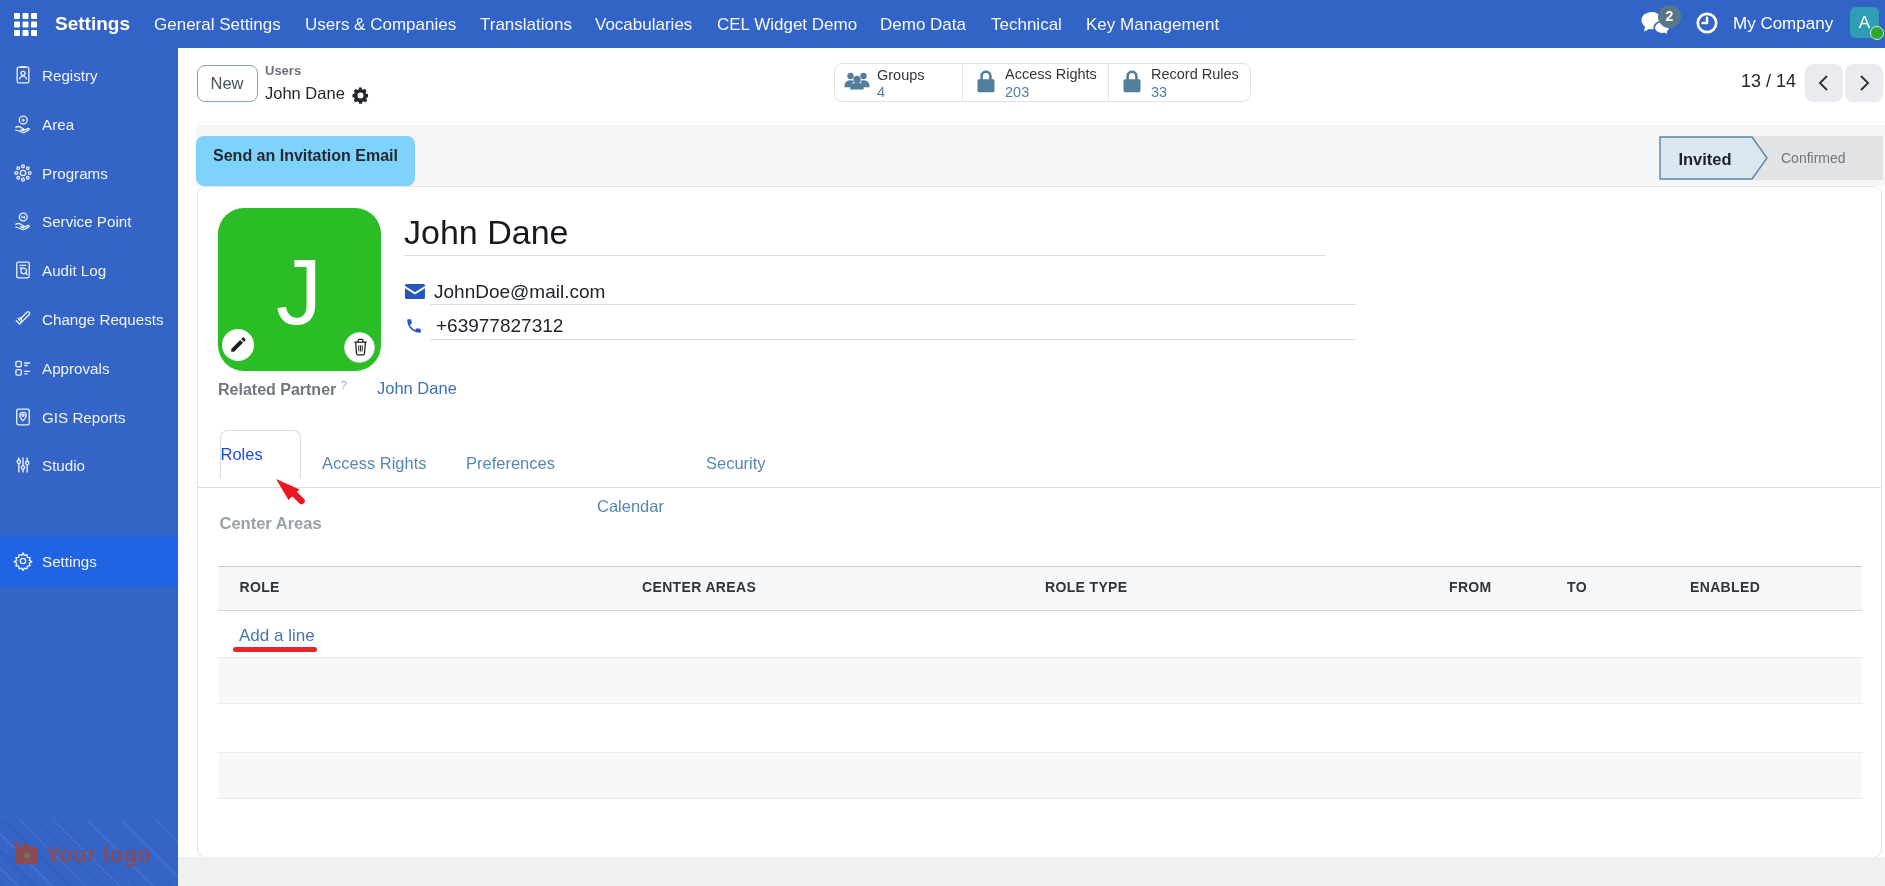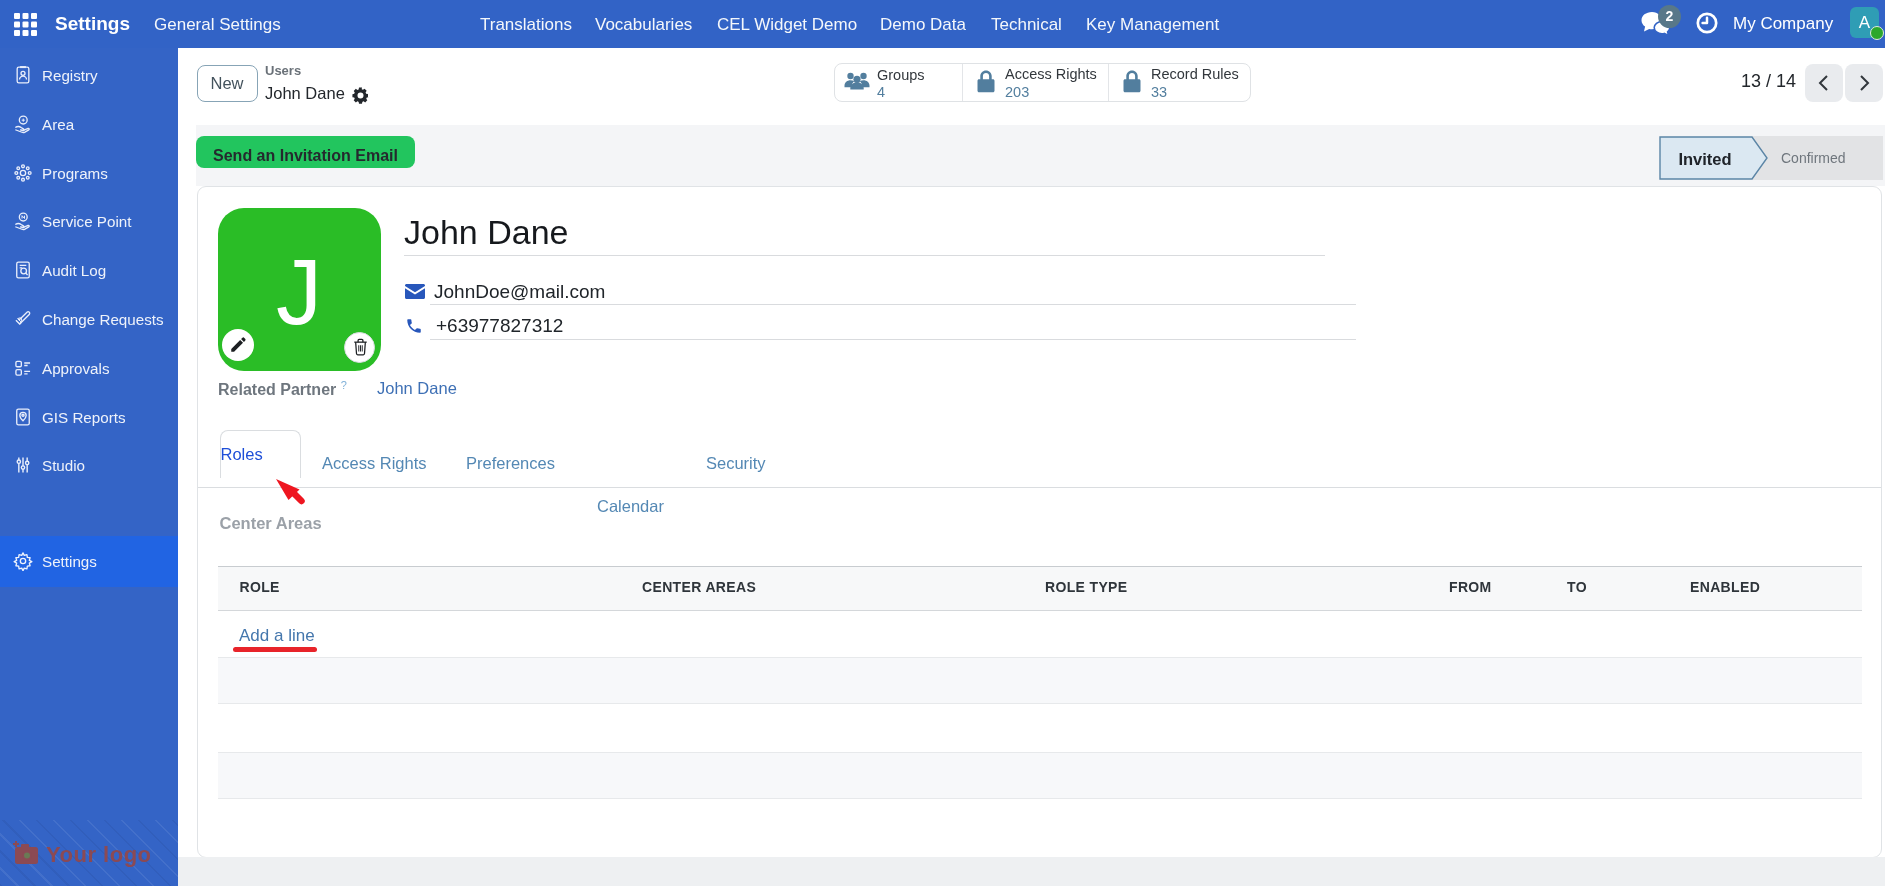--- a/index.html
+++ b/index.html
@@ -36,20 +36,21 @@
         <rect x="0" y="8.5" width="6" height="6" rx="1"></rect>
         <rect x="8.5" y="8.5" width="6" height="6" rx="1"></rect>
         <rect x="17" y="8.5" width="6" height="6" rx="1"></rect>
         <rect x="0" y="17" width="6" height="6" rx="1"></rect>
         <rect x="8.5" y="17" width="6" height="6" rx="1"></rect>
         <rect x="17" y="17" width="6" height="6" rx="1"></rect>
       </g>
     </svg>
     <div class="brand">Settings</div>
     <div class="tmenu" style="left:154px">General Settings</div>
+    <div class="tmenu" style="left:305px">Users &amp; Companies</div>
     <div class="tmenu" style="left:480px">Translations</div>
     <div class="tmenu" style="left:595px">Vocabularies</div>
     <div class="tmenu" style="left:717px">CEL Widget Demo</div>
     <div class="tmenu" style="left:880px">Demo Data</div>
     <div class="tmenu" style="left:991px">Technical</div>
     <div class="tmenu" style="left:1086px">Key Management</div>
     <svg class="abs" style="left:1640px;top:11px" width="34" height="27" viewBox="0 0 34 27">
       <path fill="#ffffff" d="M12 1 C6 1 1.5 4.6 1.5 9.2 c0 2.6 1.4 4.9 3.6 6.4 L4 20.5 l5.2-2.6 c0.9 0.2 1.8 0.3 2.8 0.3 5.9 0 10.4-3.6 10.4-8.2 S17.9 1 12 1z"></path>
       <path fill="#ffffff" d="M22 10.5 c-4.3 0-7.8 2.7-7.8 6.1 0 3.4 3.5 6.1 7.8 6.1 0.8 0 1.5-0.1 2.2-0.3 l4.3 2.1 -0.9-3.7 c1.4-1.1 2.2-2.6 2.2-4.2 0-3.4-3.5-6.1-7.8-6.1z" stroke="#3263c6" stroke-width="1.6"></path>
     </svg>
@@ -203,21 +204,21 @@
     <div class="abs" style="left:1626.5px;top:16px;width:38.5px;height:38px;background:#e9ebee;border-radius:8px;"></div>
     <div class="abs" style="left:1666.5px;top:16px;width:38.5px;height:38px;background:#e9ebee;border-radius:8px;"></div>
     <svg class="abs" style="left:1638px;top:26px" width="16" height="18" viewBox="0 0 16 18">
       <path d="M11 2 L4 9 l7 7" fill="none" stroke="#32373c" stroke-width="2"></path>
     </svg>
     <svg class="abs" style="left:1678px;top:26px" width="16" height="18" viewBox="0 0 16 18">
       <path d="M5 2 l7 7 -7 7" fill="none" stroke="#32373c" stroke-width="2"></path>
     </svg>
 
     <div id="band"></div>
-    <div class="abs" style="left:18px;top:88px;width:219px;height:32px;background:#22c55e;border-radius:8px;color:#25292e;font-size:16px;font-weight:700;text-align:center;line-height:39.5px;">Send an Invitation Email</div>
+    <div class="abs" style="left:18px;top:88px;width:219px;height:50px;background:#7dd3fc;border-radius:8px;color:#25292e;font-size:16px;font-weight:700;text-align:center;line-height:39.5px;">Send an Invitation Email</div>
 
     <div class="abs" style="left:1574px;top:87.5px;width:131px;height:44px;background:#e2e3e5;"></div>
     <div class="abs" style="left:1603px;top:87.5px;height:44px;line-height:44px;font-size:14px;color:#6f767d;">Confirmed</div>
     <svg class="abs" style="left:1481px;top:87.5px" width="110" height="44" viewBox="0 0 110 44">
       <path d="M1 1 H93 L108 22 L93 43 H1 Z" fill="#dbe8f2" stroke="#5b85a6" stroke-width="1.4"></path>
       <text x="46" y="28.5" text-anchor="middle" font-family="Liberation Sans, sans-serif" font-size="16.5" font-weight="700" fill="#20242a">Invited</text>
     </svg>
 
     <div id="sheet">
 

